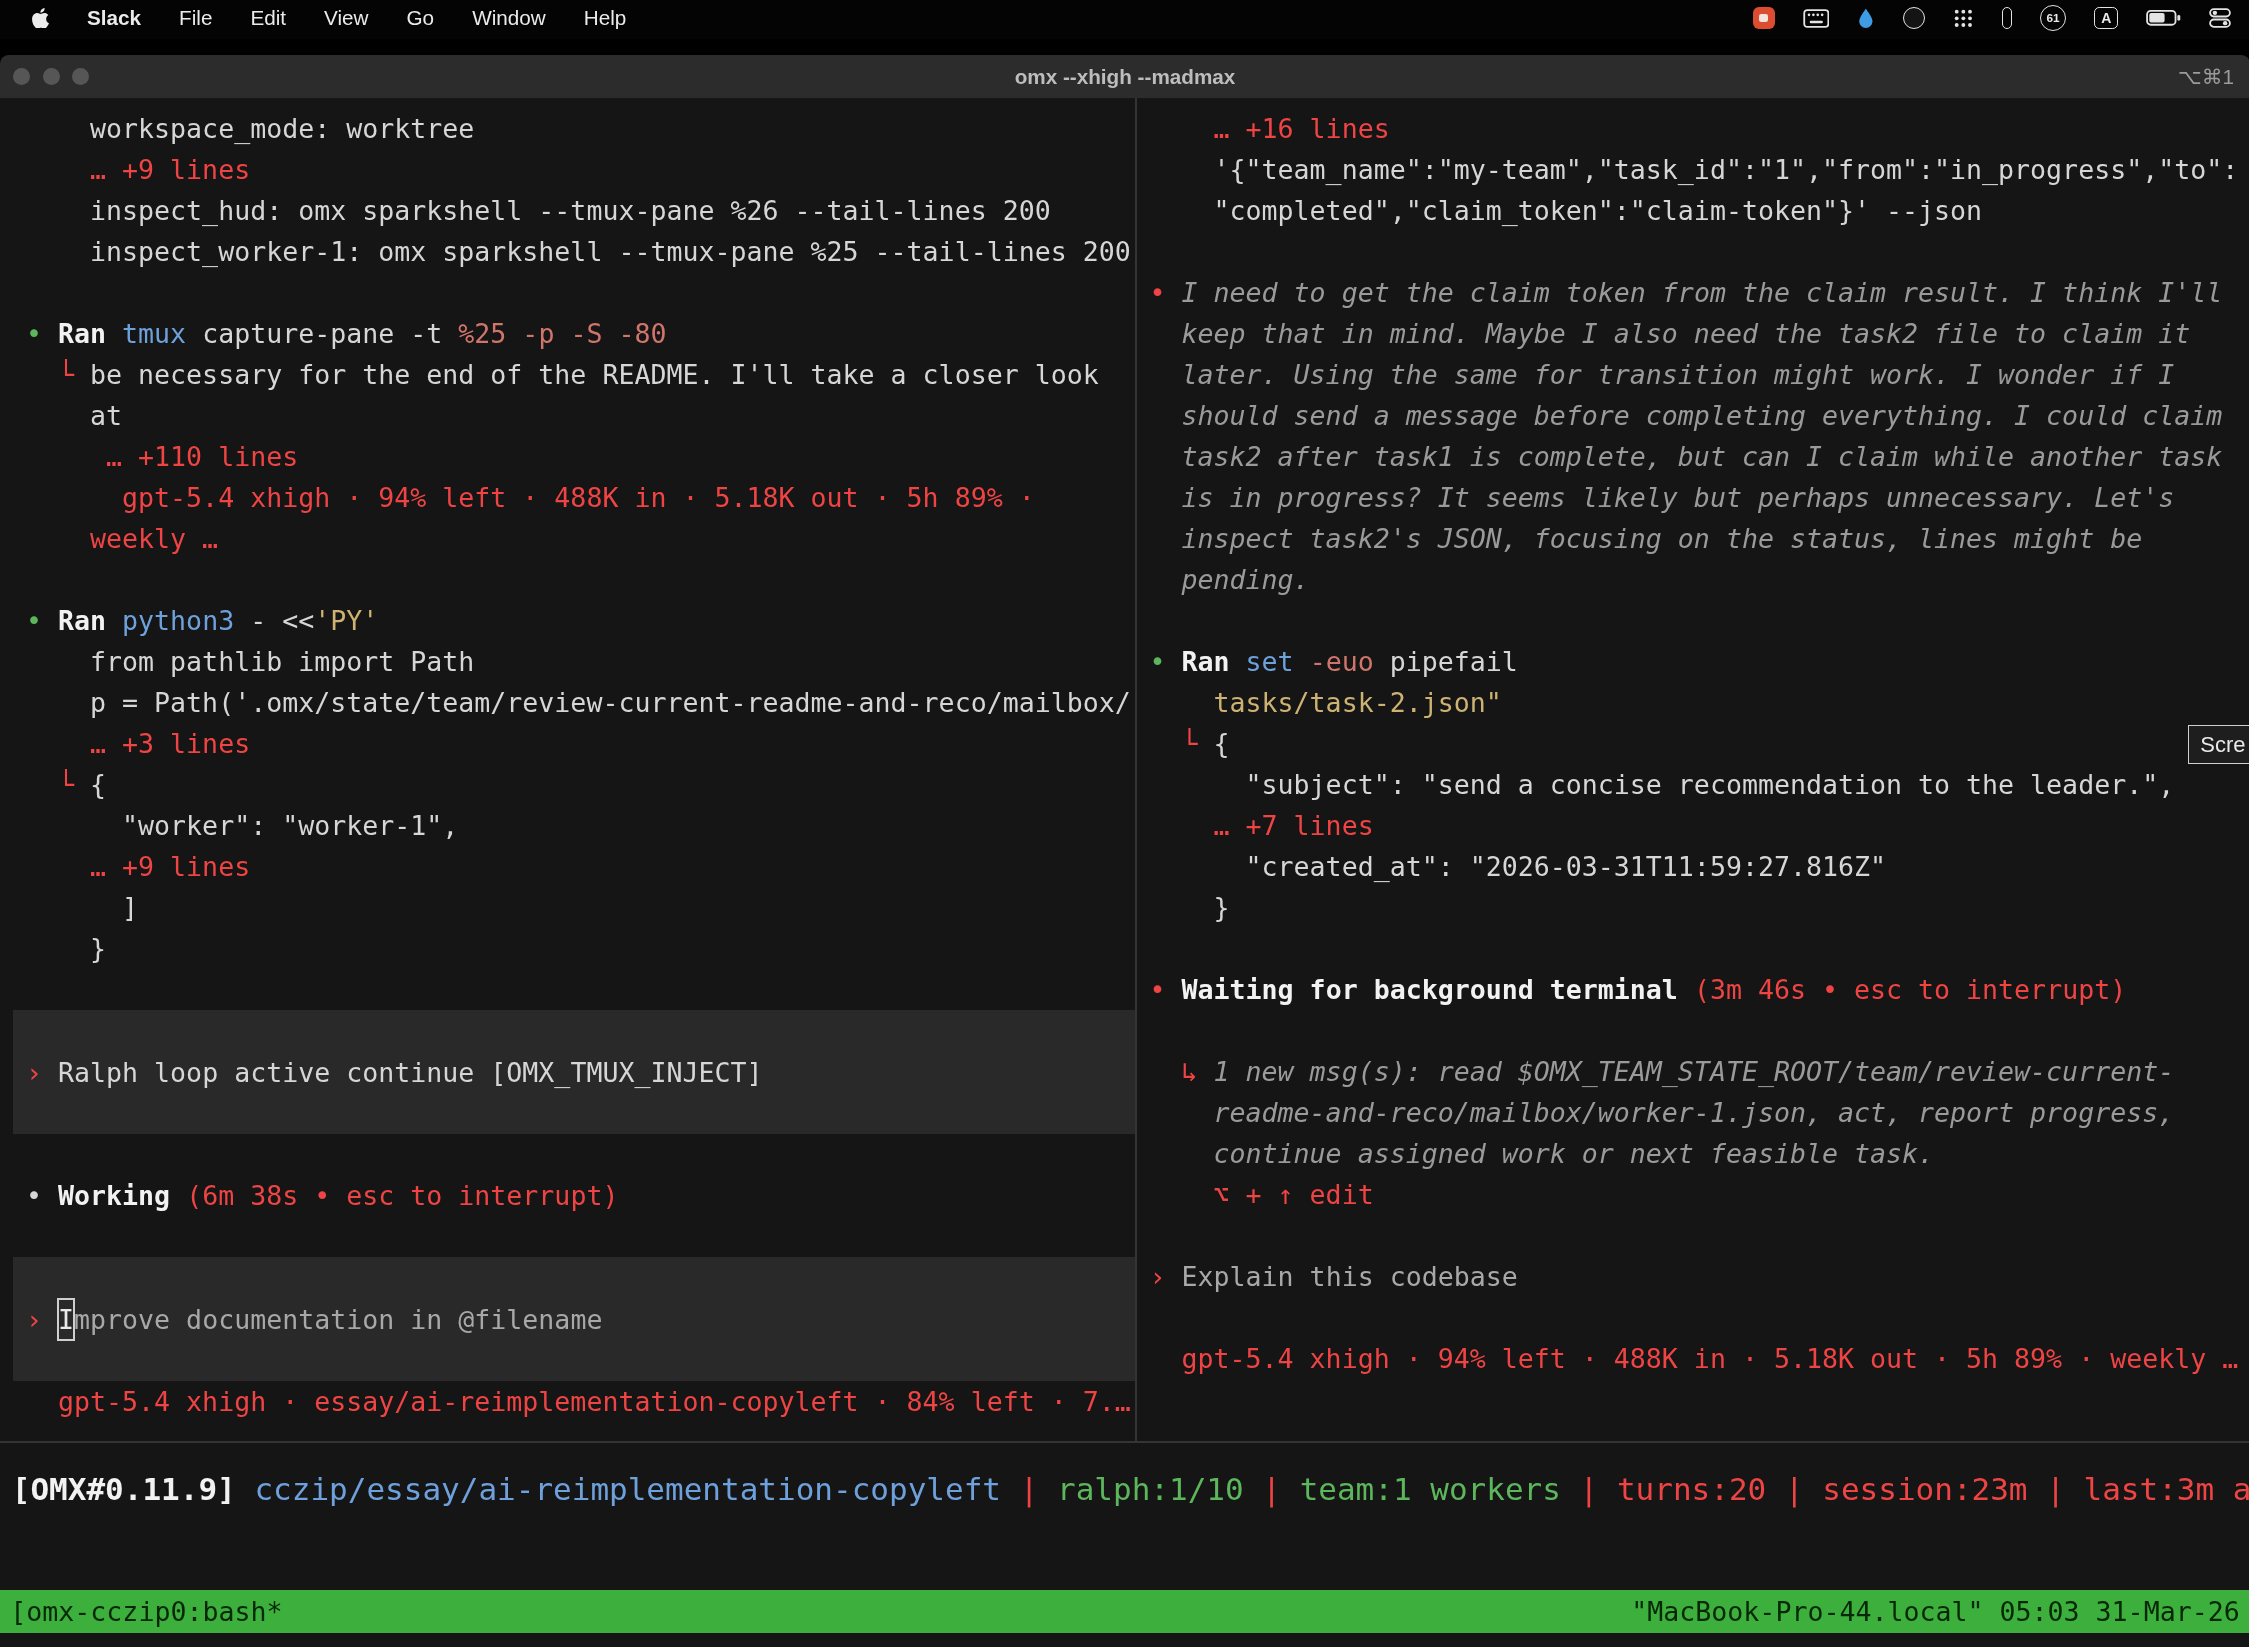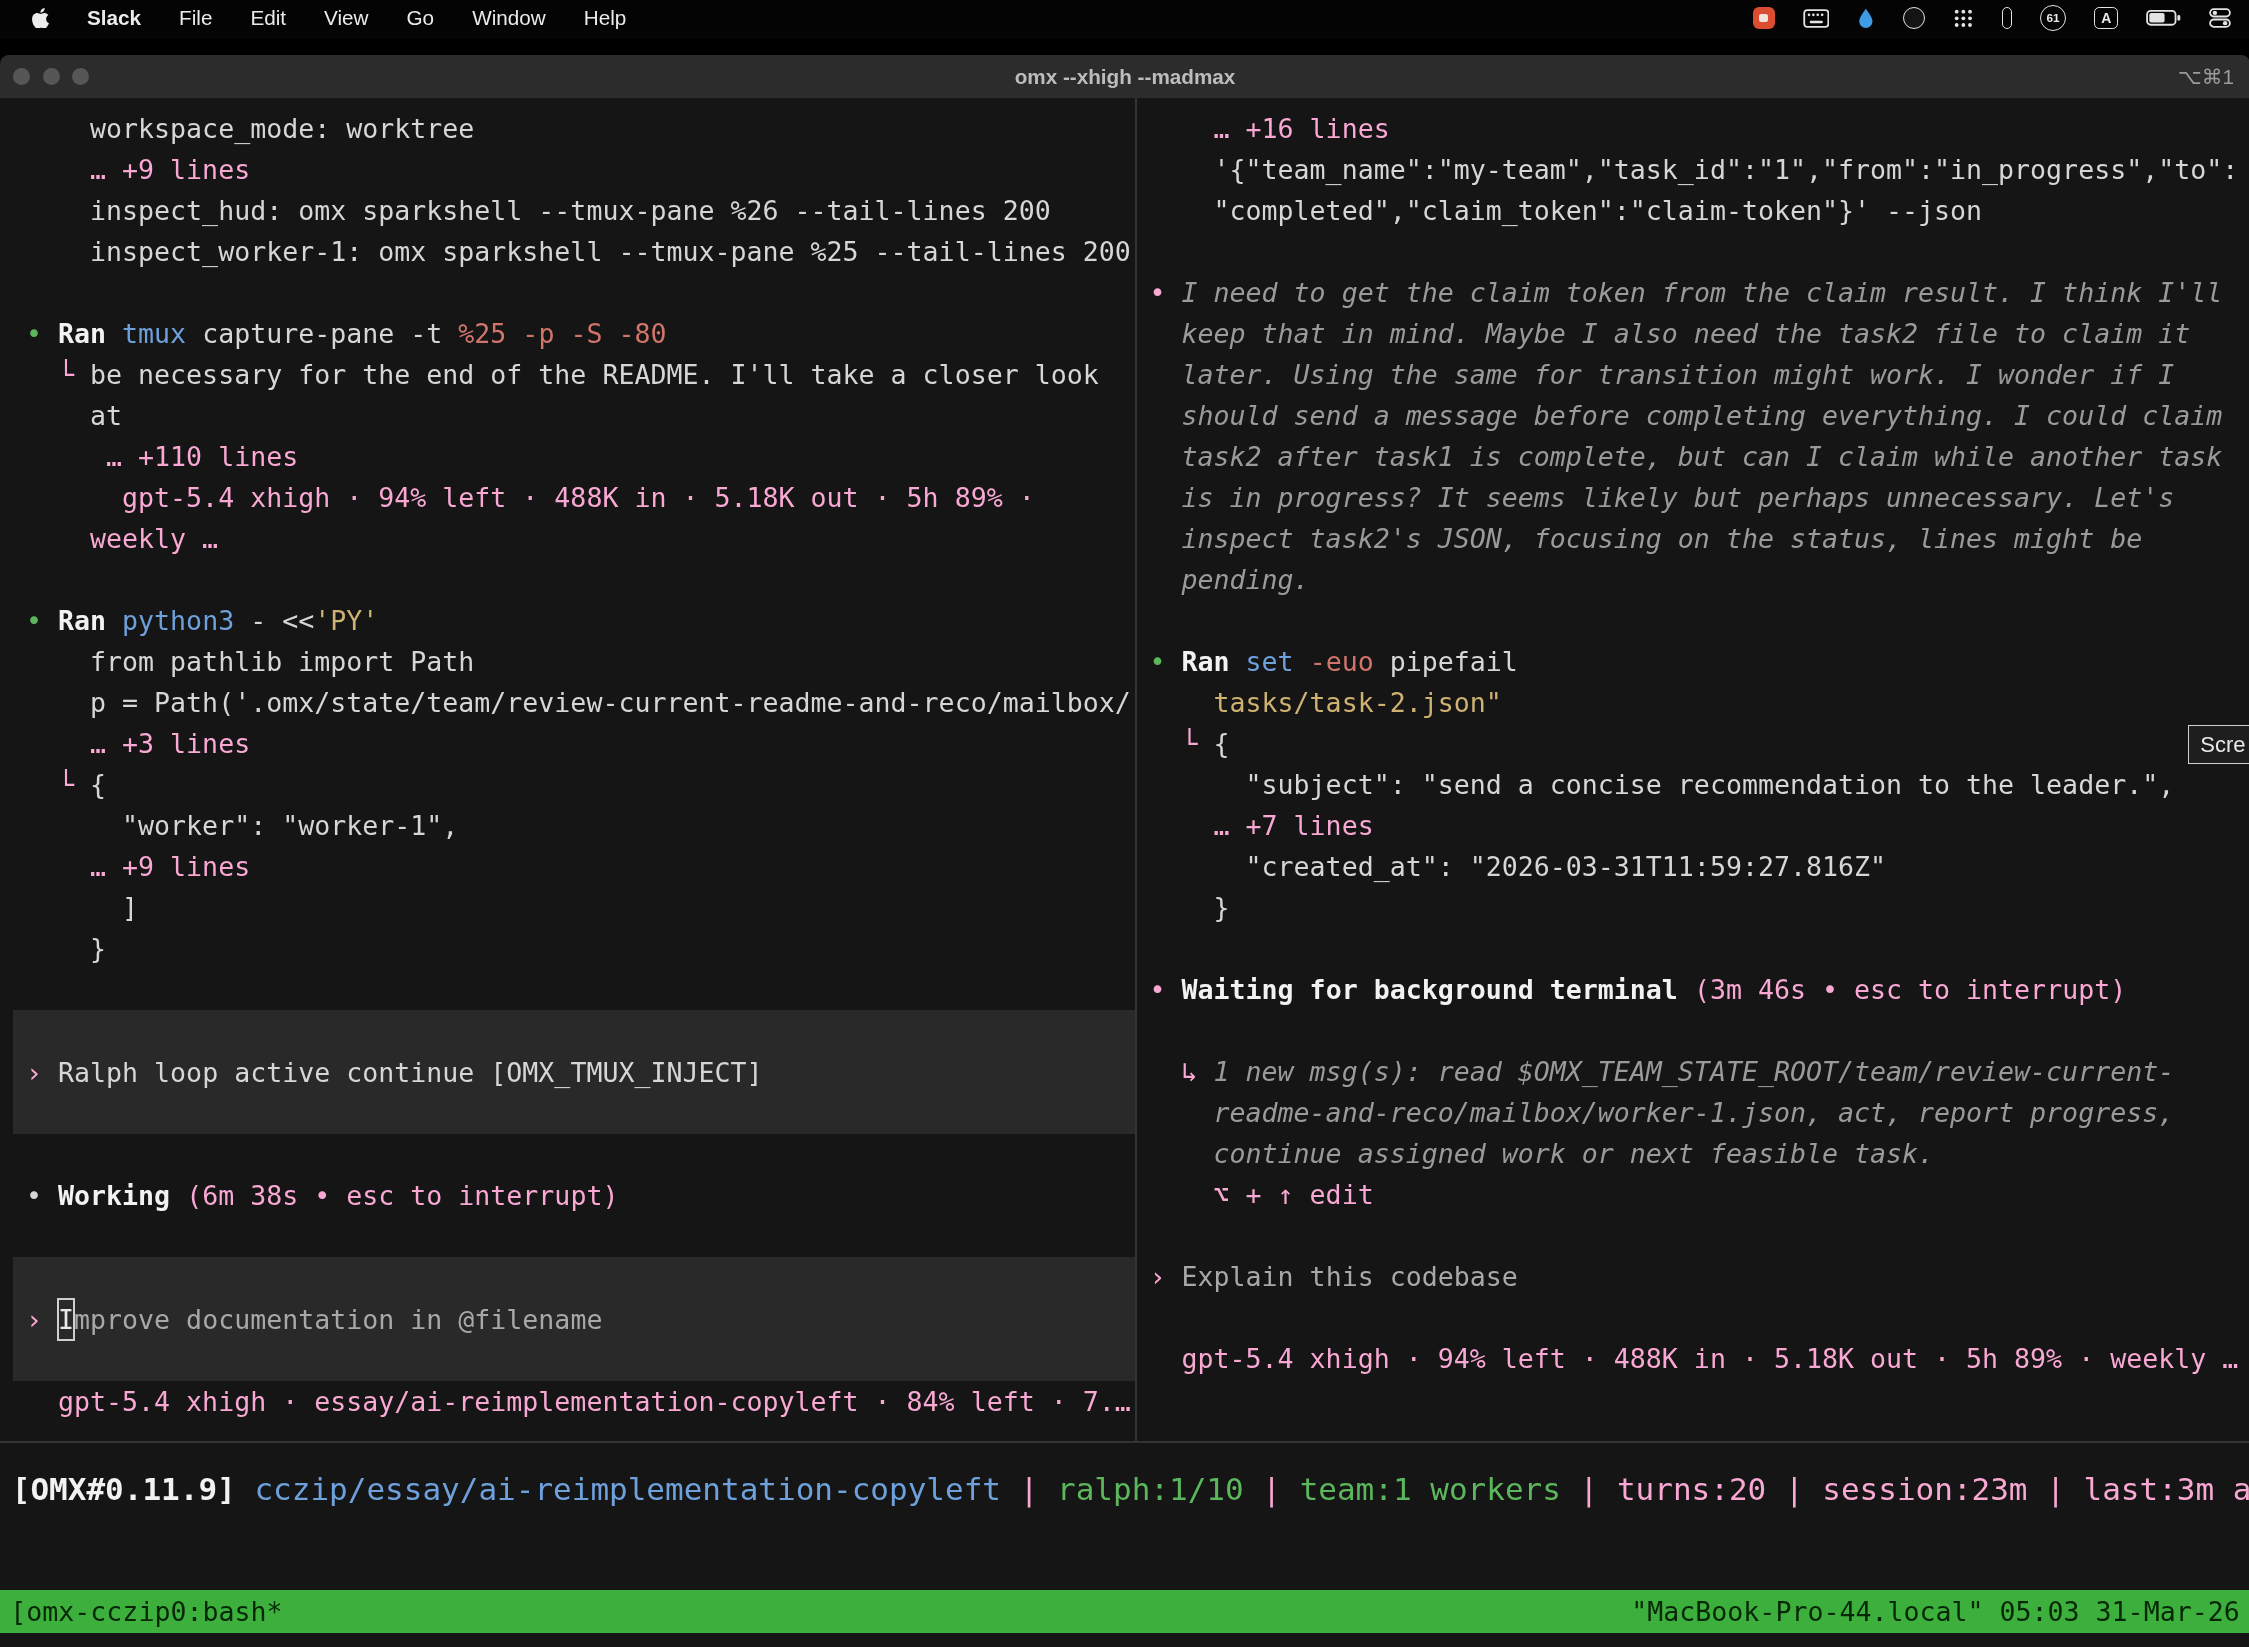--- a/index.html
+++ b/index.html
@@ -41,21 +41,21 @@
   #left-pane{left:0;width:1135px;padding-left:26px;}
   #right-pane{left:1137px;right:0;padding-left:12.5px;}
   .tl{height:41px;white-space:pre;}
   .tl.band{height:124px;display:flex;align-items:center;background:#292929;
            margin-left:-13.3px;padding-left:13.3px;width:calc(100% + 13.3px);box-sizing:border-box;}
   .vdiv{position:absolute;left:1135px;top:43px;width:2.2px;height:1343px;background:#343434;}
   .hdiv{position:absolute;left:0;right:0;top:1386px;height:1.5px;background:#343434;}
 
   
   .s-fg{color:#d6d6d6;}
-  .s-dim{color:#f9a8d4;}
+  .s-dim{color:#ef4444;}
   .s-b{color:#f2f2f2;font-weight:700;}
   .s-blue{color:#6ea1dc;}
   .s-red{color:#d0756b;text-align:right;}
   .s-grn{color:#5cb65c;}
   .s-yel{color:#cdb271;}
   .s-it{color:#9a9a9a;font-style:italic;}
   .s-sug{color:#a8a8a8;}
   .s-cur{color:#e9e9e9;outline:2.2px solid #cfcfcf;outline-offset:-1.5px;}
 
   

